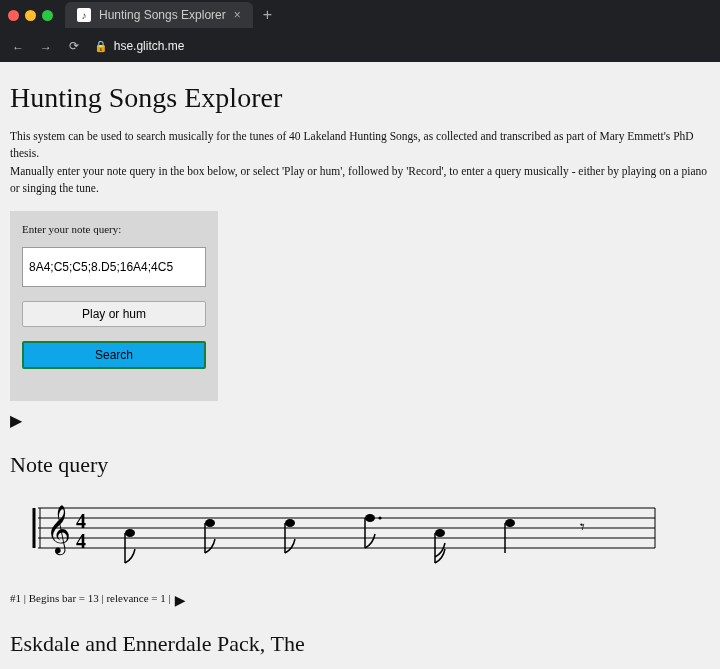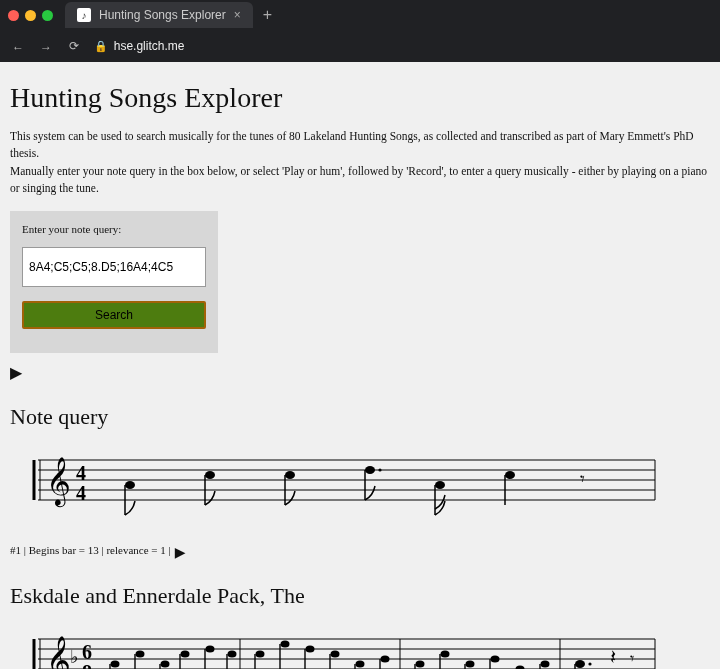--- a/index.html
+++ b/index.html
@@ -93,23 +93,23 @@
     font-size: 12px;
     font-family: Arial, sans-serif;
     padding: 5px 0;
     background: #efefef;
     border: 1px solid #aaa;
     border-radius: 2px;
     margin-bottom: 14px;
     cursor: pointer;
   }
   .btn.search {
-    background: #4d7c0f;
-    border: 2px solid #a16207;
-    margin-bottom: 8px;
+    background: #0ea5e9;
+    border: 2px solid #15803d;
+    margin-bottom: 16px;
   }
   .play-row {
     margin: 10px 0 4px 0;
     font-size: 16px;
   }
   .play-tri { cursor: pointer; user-select: none; }
   h2.section {
     font-size: 22px;
     font-weight: normal;
     margin: 22px 0 10px 0;
@@ -152,27 +152,28 @@
       <span>hse.glitch.me</span>
     </div>
   </div>
 </div>
 
 <div class="page">
 
   <h1 class="title">Hunting Songs Explorer</h1>
 
   <div class="intro">
-    <div>This system can be used to search musically for the tunes of 80 Lakeland Hunting Songs, as collected and transcribed as part of Mary Emmett's PhD thesis.</div>
+    <div>This system can be used to search musically for the tunes of 40 Lakeland Hunting Songs, as collected and transcribed as part of Mary Emmett's PhD thesis.</div>
     <div>Manually enter your note query in the box below, or select 'Play or hum', followed by 'Record', to enter a query musically - either by playing on a piano or singing the tune.</div>
   </div>
 
   <div class="query-box">
     <div class="query-label">Enter your note query:</div>
     <input class="query-input" type="text" value="8A4;C5;C5;8.D5;16A4;4C5" style="">
+    <button class="btn">Play or hum</button>
     <button class="btn search">Search</button>
   </div>
 
   <div class="play-row">
     <span class="play-tri">▶</span>
   </div>
 
   <h2 class="section">Note query</h2>
 
   <div class="score-wrap">

